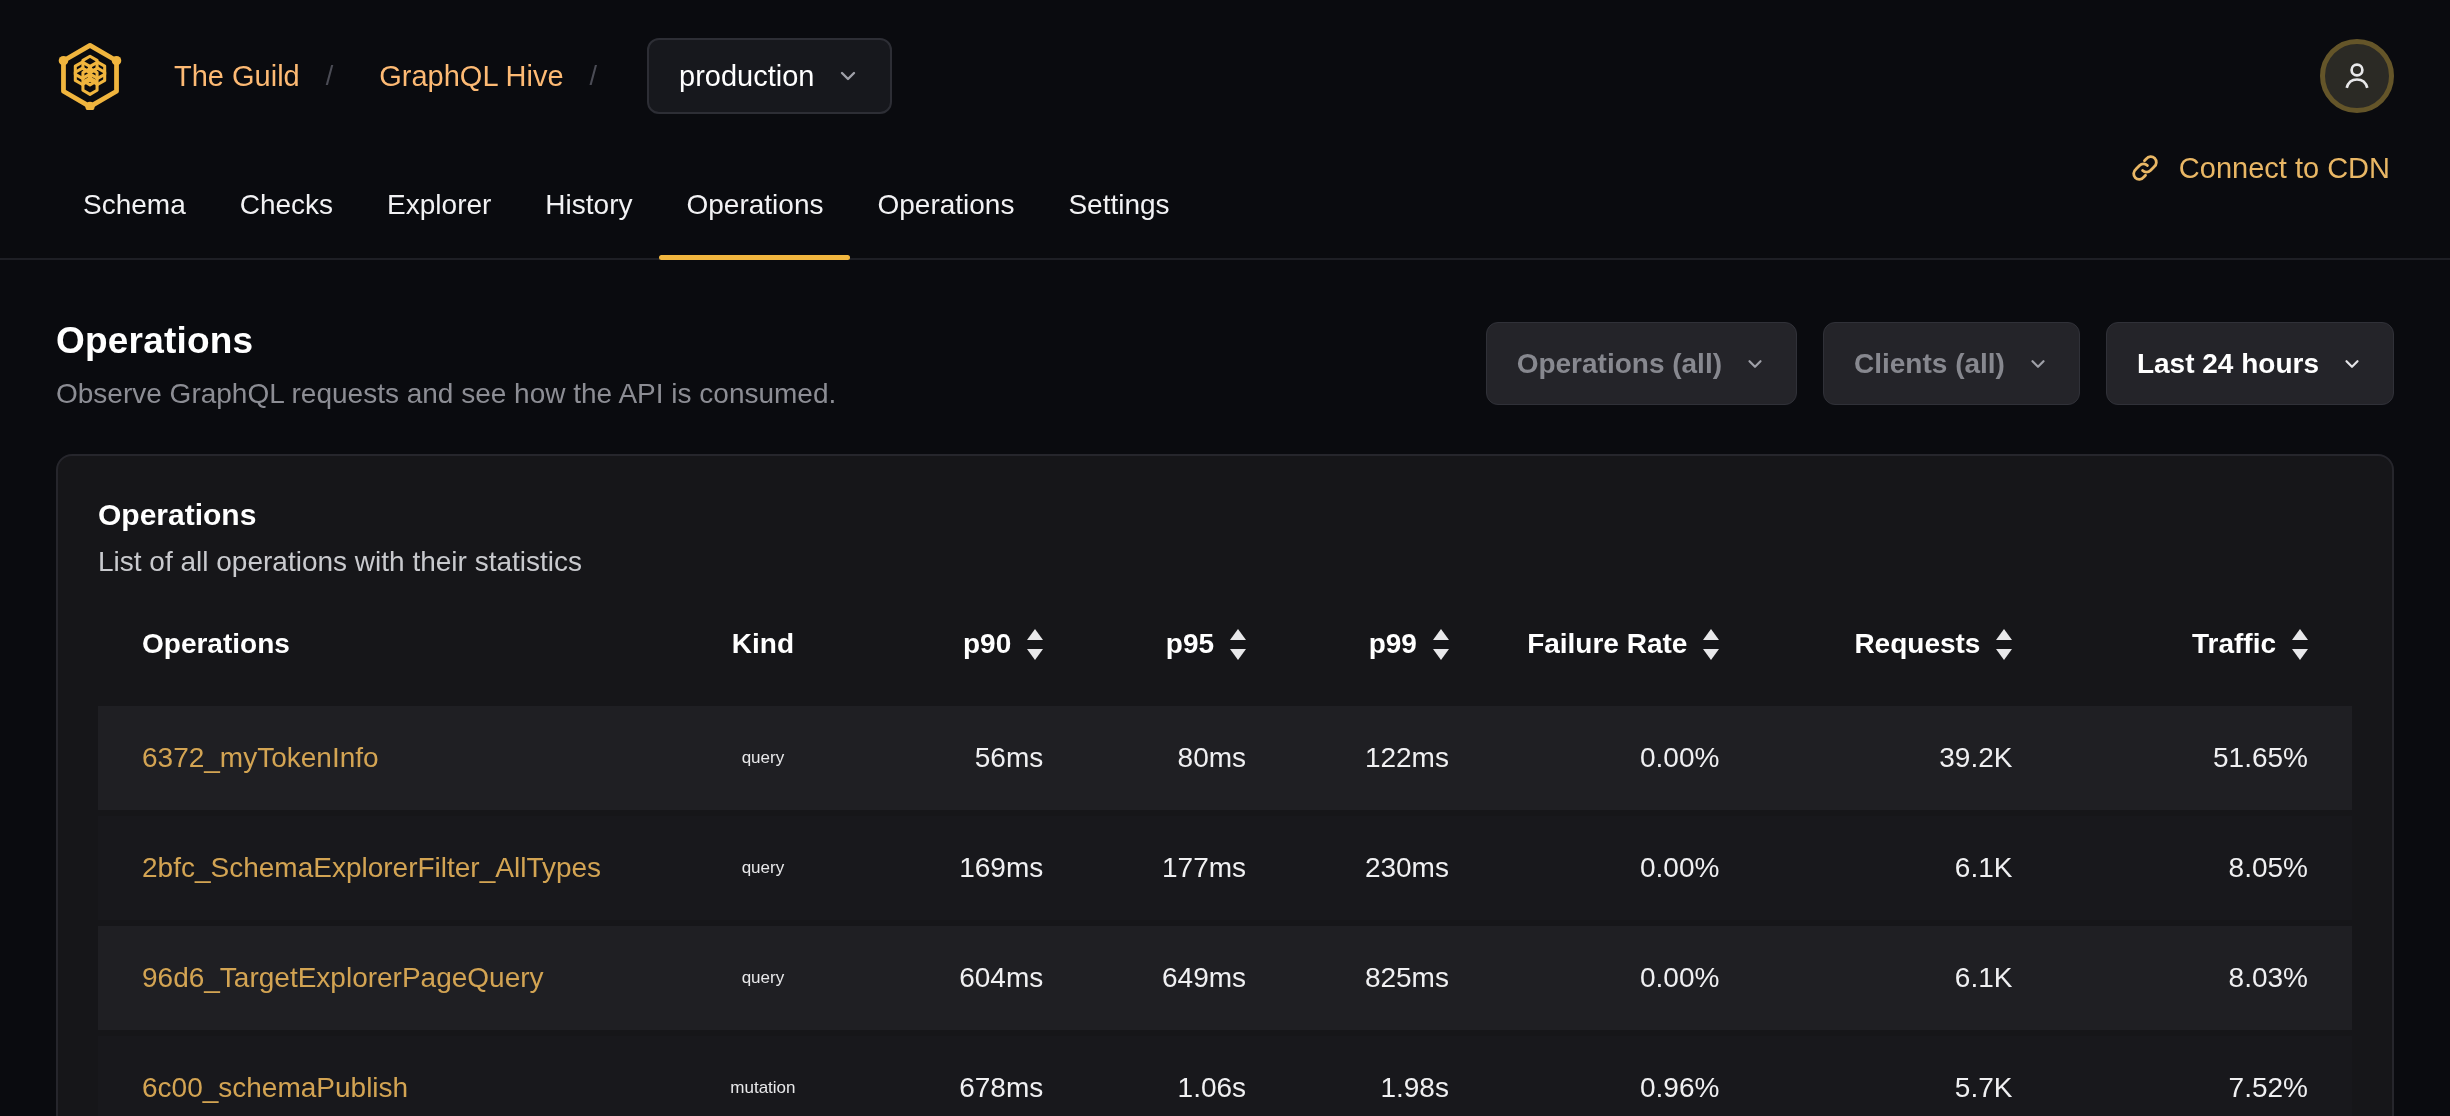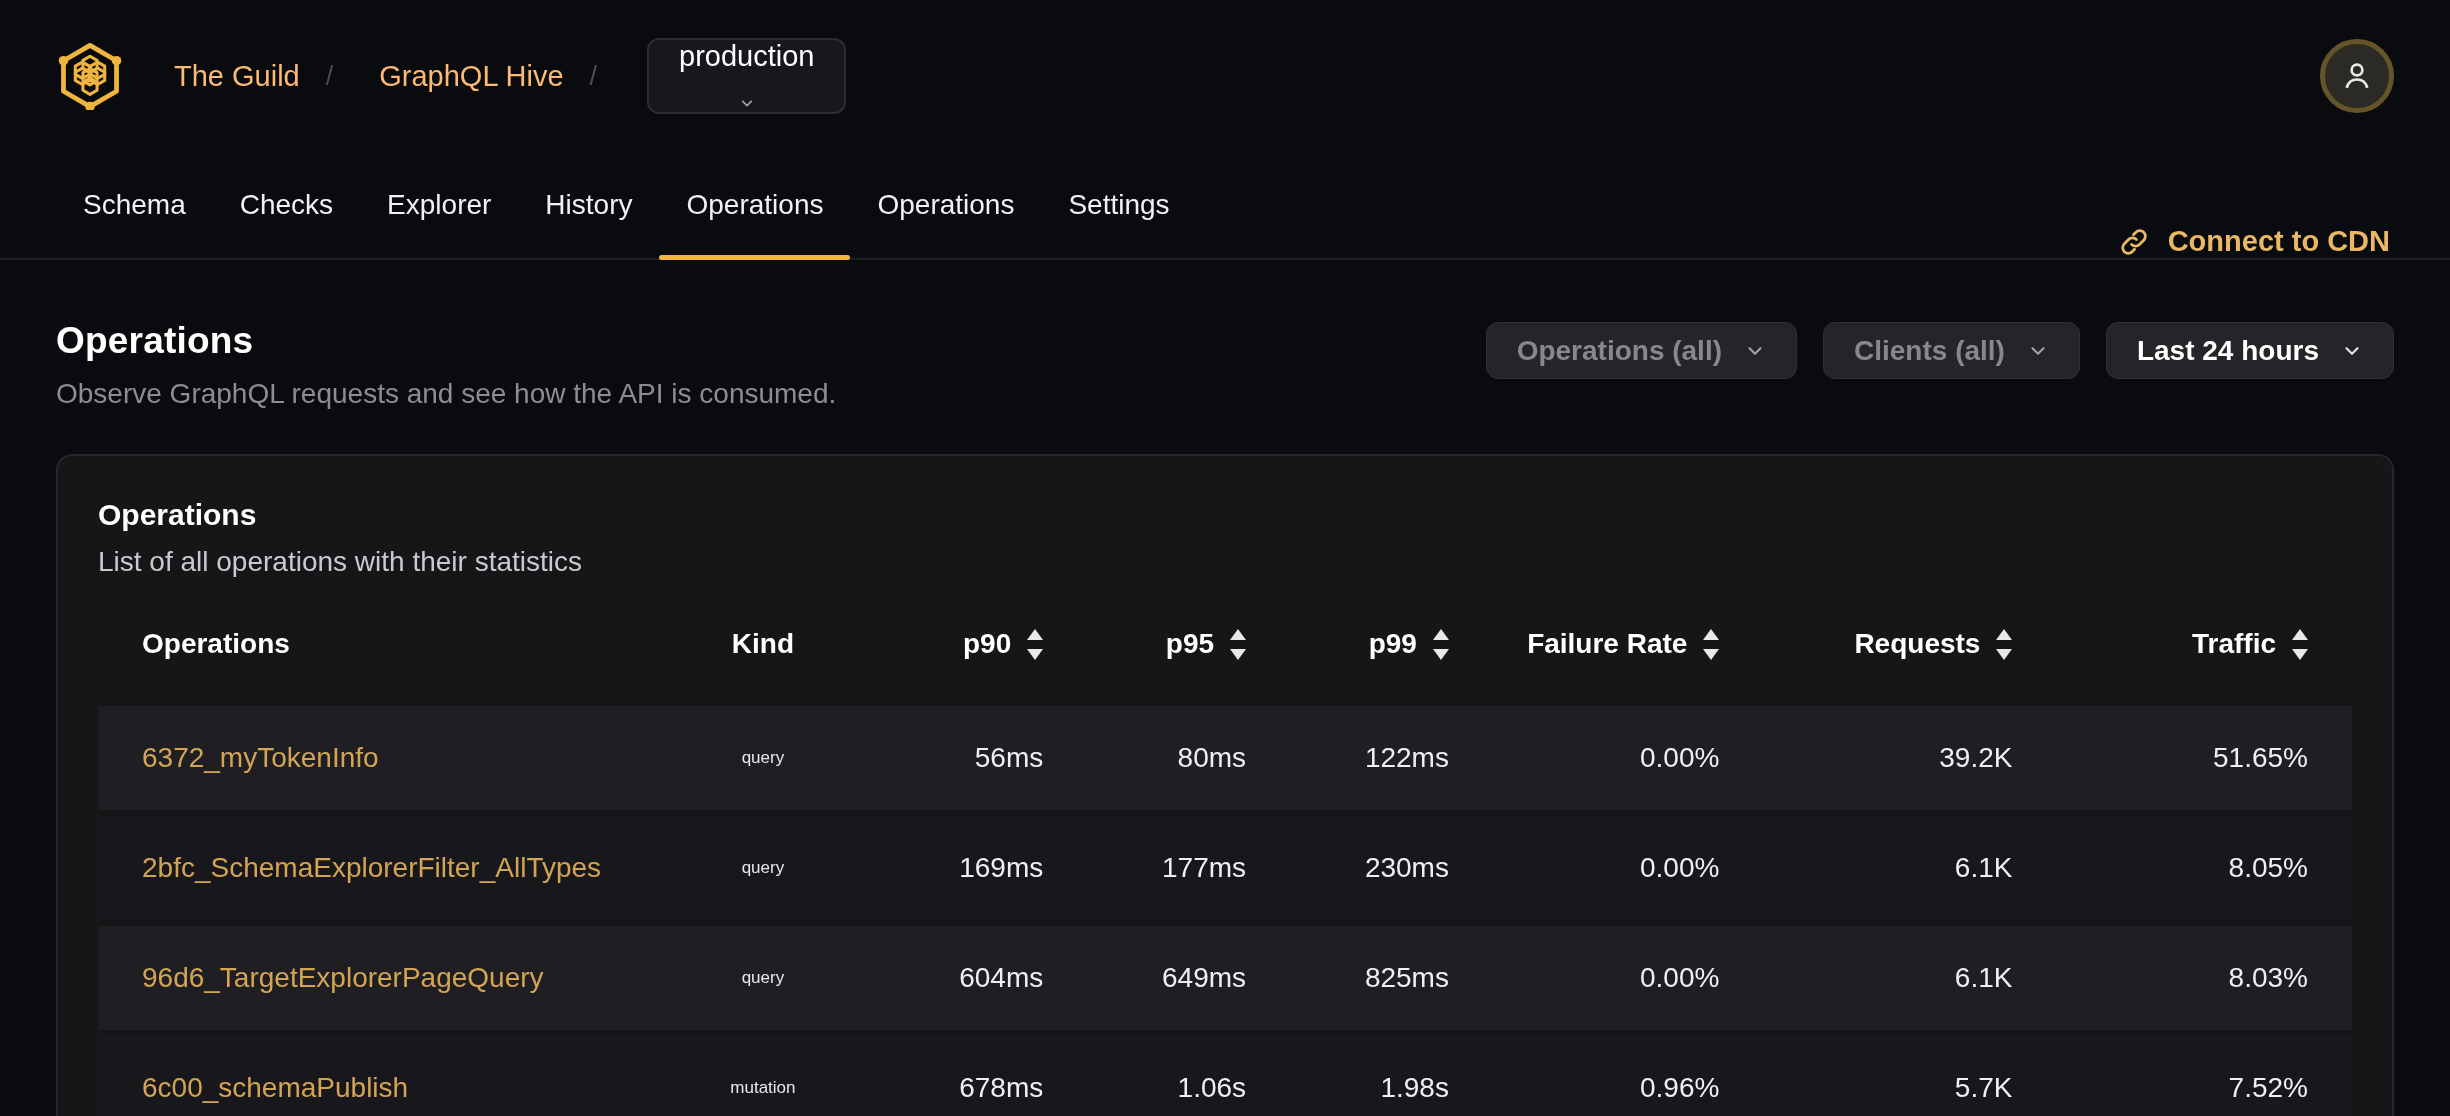--- a/index.html
+++ b/index.html
@@ -12,48 +12,48 @@
   
   .topbar { display: flex; align-items: center; height: 152px; padding: 0 56px; }
   .logo { width: 68px; height: 68px; flex: 0 0 auto; }
   .crumbs { display: flex; align-items: center; margin-left: 30px; }
   .crumb { font-size: 29px; font-weight: 500; color: #fdba74; margin-left: 20px; }
   .crumb-sep { color: #4b4c55; font-size: 27px; margin: 0 26px; }
   .target-btn {
     display: inline-flex; align-items: center; gap: 22px;
     background: #17181d; border: 2px solid #2d2e35; border-radius: 12px;
     height: 76px; padding: 0 30px; margin-left: 24px;
-    font-size: 29px; color: #ffffff; cursor: pointer; flex-direction: column;
+    font-size: 29px; color: #ffffff; cursor: pointer;
   }
   .chev { width: 24px; height: 24px; stroke: #9fa0a8; fill: none; stroke-width: 2.4; stroke-linecap: round; stroke-linejoin: round; }
   .spacer { flex: 1; }
   .avatar-btn {
     width: 74px; height: 74px; border-radius: 50%;
     background: #2b2a25; border: 5px solid #645529;
     display: flex; align-items: center; justify-content: center; cursor: pointer;
   }
   .avatar-btn svg { width: 38px; height: 38px; stroke: #e8e8ea; fill: none; stroke-width: 1.7; }
   
   .tabsbar { display: flex; align-items: stretch; height: 108px; padding: 0 48px; border-bottom: 2px solid #1e1f25; }
   .tabs { display: flex; list-style: none; margin-left: 8px; }
   .tab { position: relative; display: flex; align-items: center; padding: 0 27px; font-size: 28px; color: #f2f2f4; cursor: pointer; }
   .tab.active::after {
     content: ""; position: absolute; left: 0; right: 0; bottom: -2px; height: 5px;
     background: #f1b63f; border-radius: 3px;
   }
-  .cdn-link { margin-left: auto; display: flex; align-items: flex-end; gap: 18px; color: #e9b765; font-size: 29px; cursor: pointer; padding-right: 12px; font-weight: bold; }
+  .cdn-link { margin-left: auto; display: flex; align-items: flex-start; gap: 18px; color: #e9b765; font-size: 29px; cursor: pointer; padding-right: 12px; }
   .cdn-link svg { width: 32px; height: 32px; stroke: #e9b765; fill: none; stroke-width: 2.1; stroke-linecap: round; stroke-linejoin: round; }
   
   .page-head { display: flex; justify-content: space-between; align-items: flex-start; padding: 60px 56px 0; }
   .page-title { font-size: 37px; font-weight: 700; letter-spacing: .2px; }
   .page-sub { margin-top: 16px; font-size: 28px; color: #8c8d94; }
   .filters { display: flex; gap: 26px; margin-top: 2px; }
   .filter-btn {
     display: inline-flex; align-items: center; gap: 22px;
-    height: 57px; padding: 0 30px; border-radius: 12px;
+    height: 83px; padding: 0 30px; border-radius: 12px;
     background: #242429; border: 1px solid #303138;
     font-size: 28px; font-weight: 700; color: #ffffff; cursor: pointer;
   }
   .filter-btn.muted { color: #87888f; font-weight: 700; }
   .filter-btn .chev { stroke: #9fa0a8; width: 22px; height: 22px; }
   
   .card {
     margin: 44px 56px 0; background: #161619; border: 2px solid #26262c;
     border-radius: 16px; padding: 42px 40px; height: 760px;
   }

